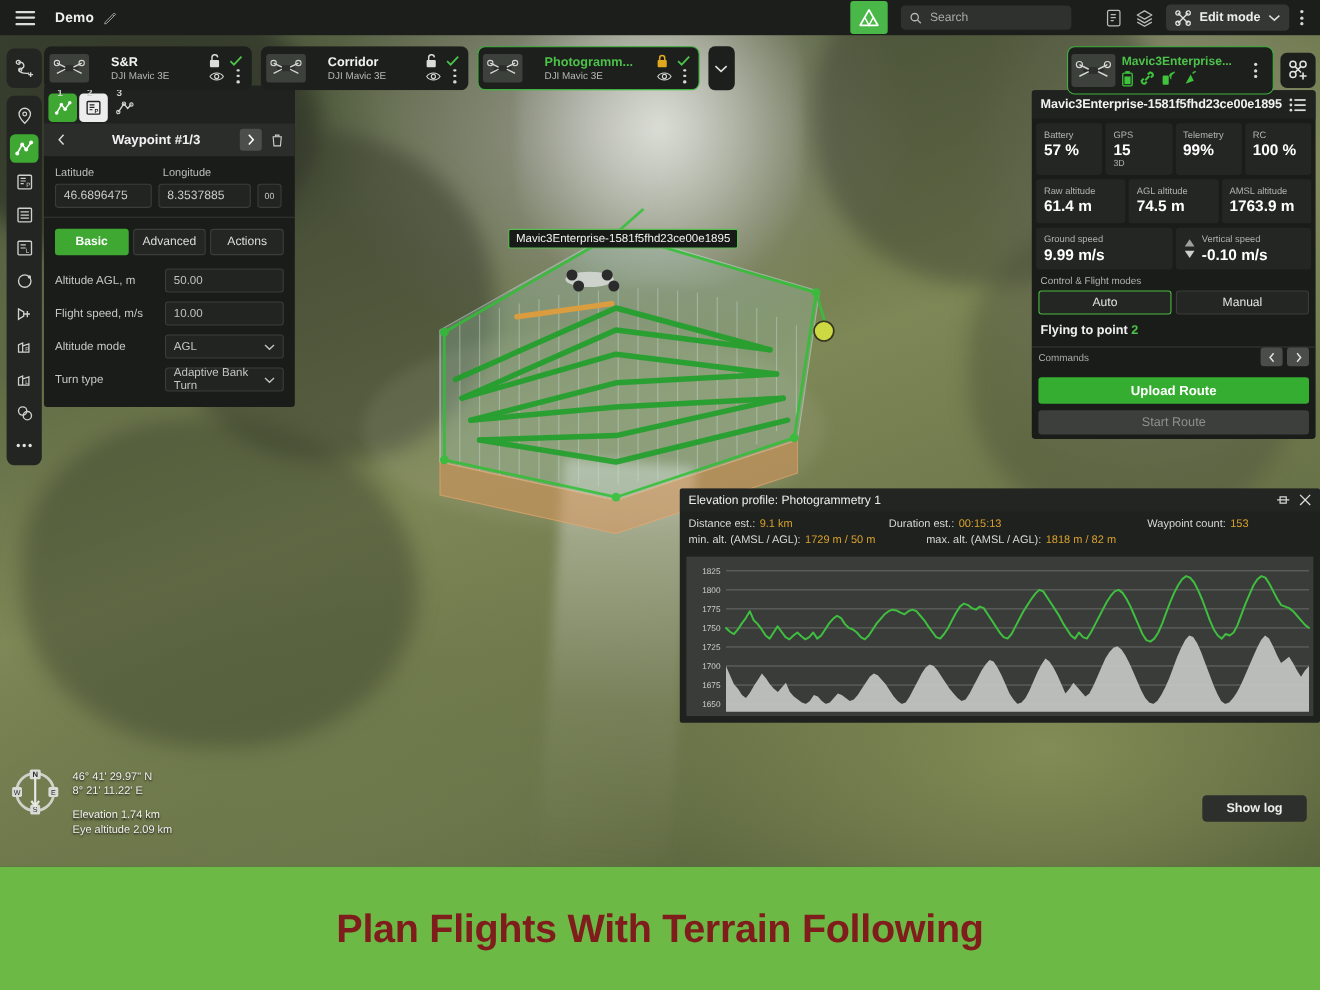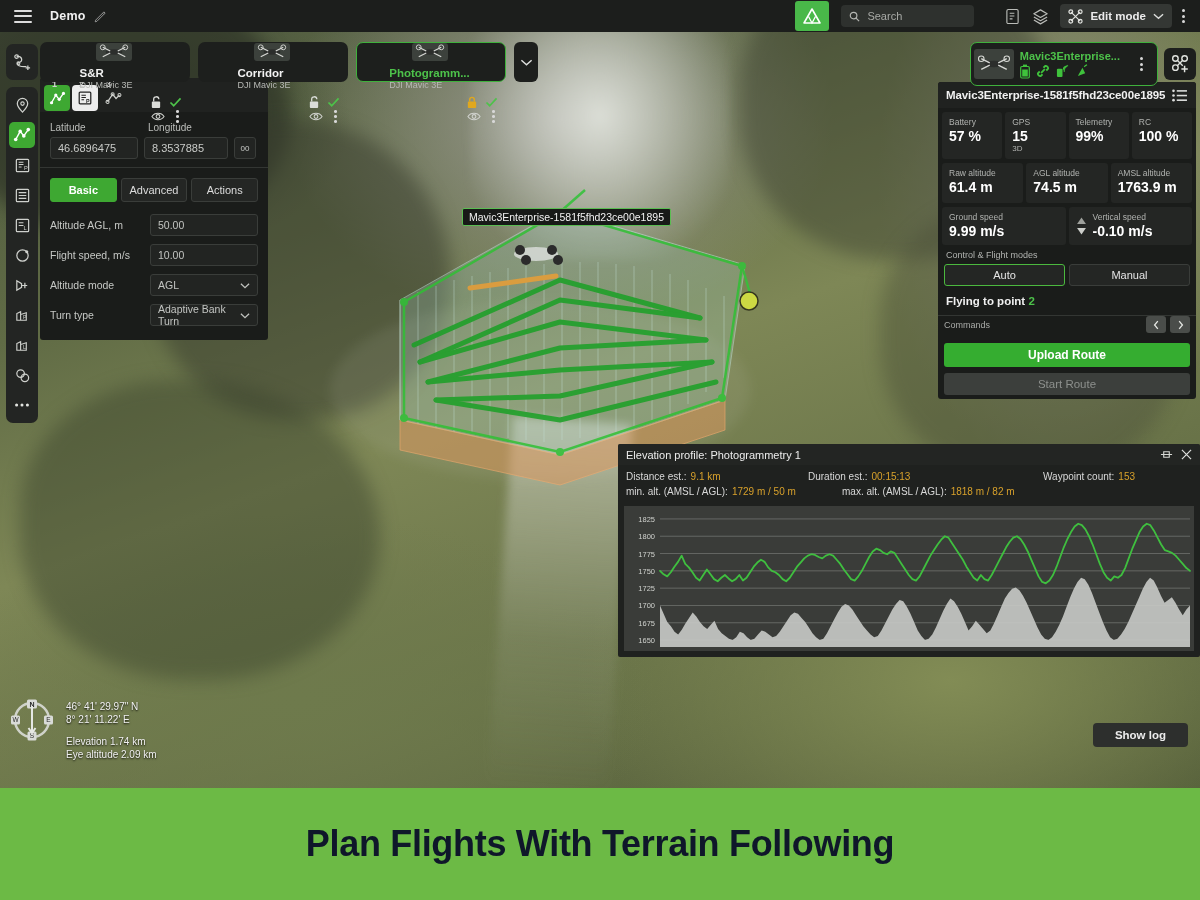--- a/index.html
+++ b/index.html
@@ -60,21 +60,21 @@
   #proj-title { margin-left: 18px; font-size: 12.5px; font-weight: bold; color: #f0f0f0; letter-spacing: .2px; }
   #edit-pencil { margin-left: 8px; width: 13px; height: 13px; opacity: .75; cursor: pointer; }
   .spacer { flex: 1; }
 
   .logo-btn {
     width: 34px; height: 30px; background: #49b849; border-radius: 3px;
     display: flex; align-items: center; justify-content: center; cursor: pointer;
     margin-right: 12px;
   }
   #searchbox {
-    width: 133px; height: 22px; background: #2e312e; border-radius: 4px;
+    width: 155px; height: 22px; background: #2e312e; border-radius: 4px;
     display: flex; align-items: center; padding: 0 8px; cursor: text;
   }
   #searchbox .ph { font-size: 11px; color: #a8aaa6; margin-left: 7px; }
   .icon-btn {
     width: 28px; height: 26px; display: flex; align-items: center; justify-content: center;
     cursor: pointer; opacity: .88;
   }
   #editmode {
     height: 24px; background: #343734; border-radius: 4px; display: flex; align-items: center;
     padding: 0 8px; margin-left: 6px; gap: 7px; cursor: pointer;
@@ -100,21 +100,21 @@
   }
   .tool.active { background: #3ea832; }
   .tool svg { display: block; }
 
   
   #vehicle-row {
     position: absolute; left: 40px; top: 42px; display: flex; align-items: flex-start; gap: 8px; z-index: 32;
   }
   .vcard {
     height: 40px; background: #1d1f1d; border-radius: 7px; display: flex; align-items: center;
-    padding: 0 7px 0 4px; gap: 6px; min-width: 150px; cursor: pointer; border: 1.5px solid transparent; flex-direction: column;
+    padding: 0 7px 0 4px; gap: 20px; min-width: 150px; cursor: pointer; border: 1.5px solid transparent;
   }
   .vcard.sel { border-color: #3fb13c; }
   .vthumb {
     width: 36px; height: 26px; display: flex; align-items: center; justify-content: center;
     border-radius: 3px; background: rgba(120,128,120,.35);
   }
   .vtext { display: flex; flex-direction: column; justify-content: center; min-width: 68px; }
   .vname { font-size: 11.5px; font-weight: bold; color: #f2f2f2; white-space: nowrap; }
   .vcard.sel .vname { color: #4dc24a; }
   .vmodel { font-size: 9px; color: #b7b9b5; margin-top: 1px; white-space: nowrap; }
@@ -271,21 +271,21 @@
     background: #2d2f2d; border-radius: 4px; padding: 6px 22px;
     font-size: 11.5px; font-weight: bold; color: #ececec; cursor: pointer;
   }
 
   
   #banner {
     position: absolute; left: 0; top: 788px; width: 1200px; height: 112px;
     display: flex; align-items: center; justify-content: center;
   }
   #banner-text {
-    font-size: 36px; font-weight: bold; color: #0f172a; letter-spacing: -.3px;
+    font-size: 36px; font-weight: bold; color: #7f1d1d; letter-spacing: -.3px;
   }
 </style>
 </head>
 <body>
 
 <div id="app">
 
   <div id="map">
     <div class="snowfield"></div>
     <div class="dark-rock" style="left:-40px;top:-20px;width:330px;height:260px;"></div>
@@ -646,20 +646,39 @@
       <div class="rp-tab" style="margin-top:6px">
         <svg width="17" height="17" viewBox="0 0 20 20">
           <path d="M3 14 L9 5 L13 10 L17 6" fill="none" stroke="#cfd1cd" stroke-width="1.5"></path>
           <circle cx="3" cy="14" r="1.8" fill="none" stroke="#cfd1cd" stroke-width="1.2"></circle>
           <circle cx="9" cy="5" r="1.8" fill="none" stroke="#cfd1cd" stroke-width="1.2"></circle>
           <circle cx="17" cy="6" r="1.8" fill="none" stroke="#cfd1cd" stroke-width="1.2"></circle>
         </svg>
       </div>
     </div>
 
+    <div id="wp-header">
+      <div class="nav-sq">
+        <svg width="8" height="12" viewBox="0 0 9 13">
+          <path d="M6.5 1.5 L2 6.5 L6.5 11.5" fill="none" stroke="#d8dad6" stroke-width="1.5"></path>
+        </svg>
+      </div>
+      <div id="wp-title">Waypoint #1/3</div>
+      <div class="nav-sq on">
+        <svg width="8" height="12" viewBox="0 0 9 13">
+          <path d="M2.5 1.5 L7 6.5 L2.5 11.5" fill="none" stroke="#fff" stroke-width="1.6"></path>
+        </svg>
+      </div>
+      <div class="nav-sq">
+        <svg width="12" height="13" viewBox="0 0 13 14">
+          <path d="M2.5 3.5 H10.5 L9.7 12.5 H3.3 Z" fill="none" stroke="#cfd1cd" stroke-width="1.1"></path>
+          <path d="M4.8 3.5 V2 H8.2 V3.5" fill="none" stroke="#cfd1cd" stroke-width="1.1"></path>
+        </svg>
+      </div>
+    </div>
 
     <div class="pad">
       <div class="lbl-row">
         <div style="width:88px">
             <div class="f-lbl">Latitude</div>
           </div>
         <div>
             <div class="f-lbl">Longitude</div>
           </div>
       </div>

